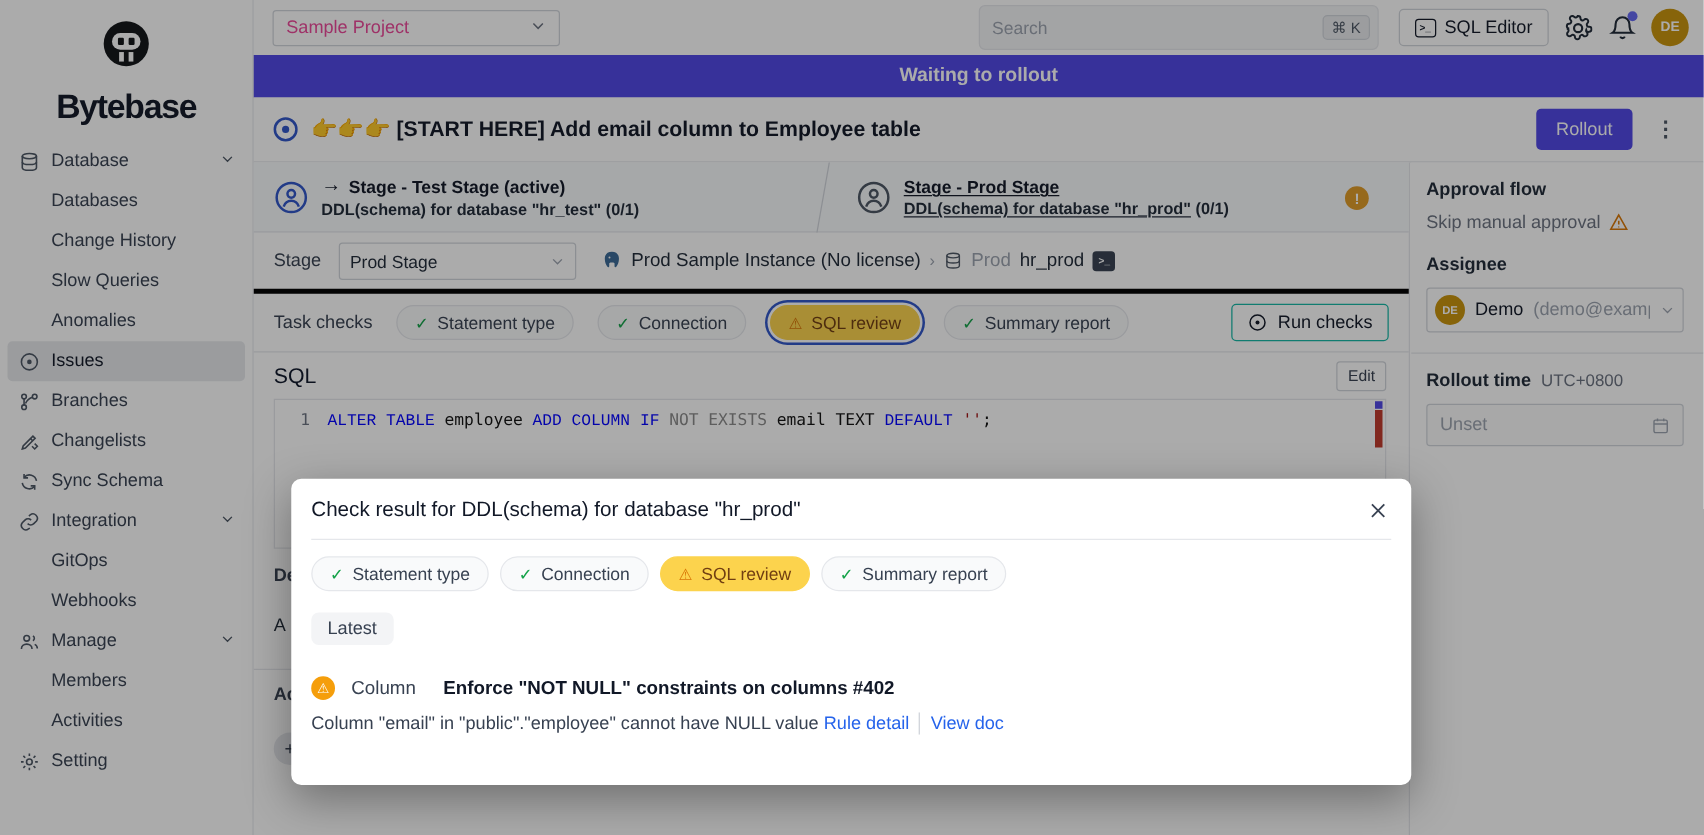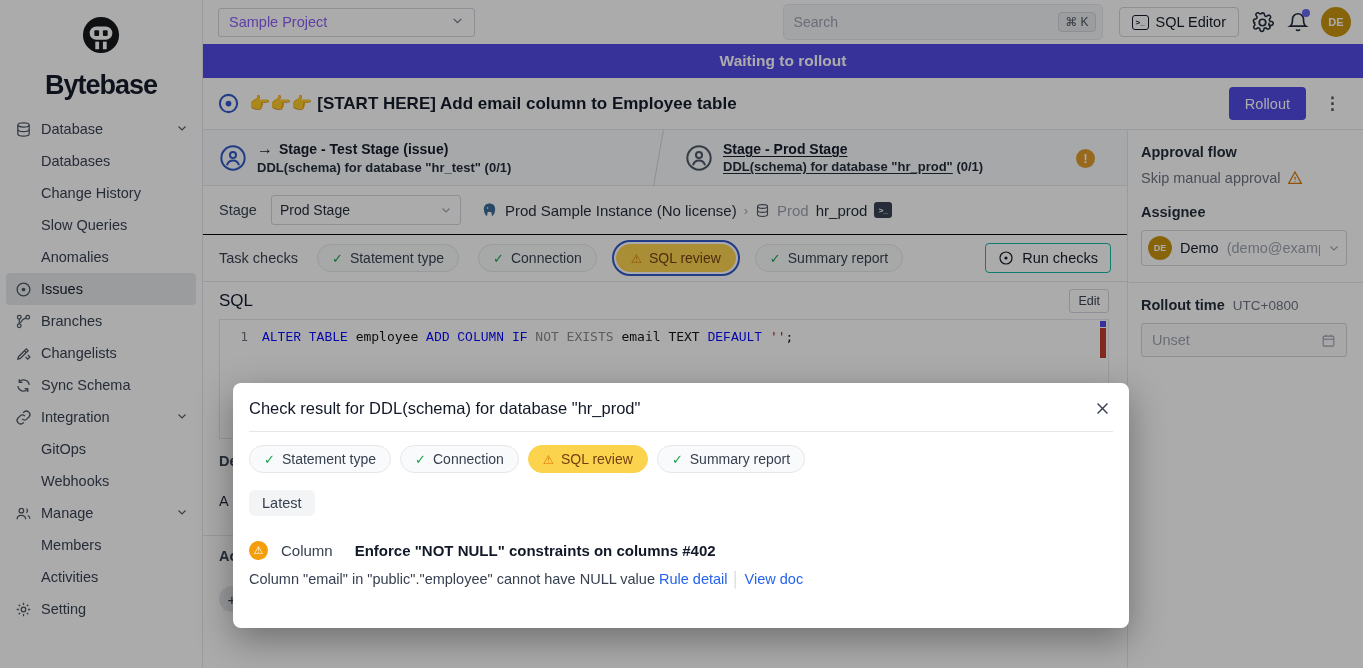--- a/index.html
+++ b/index.html
@@ -14,21 +14,21 @@
   .nav { padding:4px 6px; }
   .nav-item { display:flex; align-items:center; gap:9px; height:32px; padding:0 8px; border-radius:4px; color:#374151; font-size:14.5px; cursor:pointer; }
   .nav-item .ni-icon { width:18px; height:18px; flex:none; display:flex; align-items:center; justify-content:center; }
   .nav-item.sub { padding-left:35px; }
   .nav-item.selected { background:#e7e9ec; color:#111827; }
   .nav-item .spacer { flex:1; }
   .nav-item svg { stroke:#4b5563; }
 
   
   .topbar { position:absolute; left:203px; top:0; width:1160px; height:44px; display:flex; align-items:center; padding:0 12px 0 15px; gap:10px; background:#fff; }
-  .project-select { width:257px; height:29px; border:1px solid #d1d5db; border-radius:3px; display:flex; align-items:center; padding:0 10px; font-size:14.5px; color:#8b5cf6; background:#fff; }
+  .project-select { width:230px; height:29px; border:1px solid #d1d5db; border-radius:3px; display:flex; align-items:center; padding:0 10px; font-size:14.5px; color:#ec4899; background:#fff; }
   .project-select .spacer { flex:1; }
   .search-box { margin-left:auto; width:320px; height:36px; background:#f3f4f6; border:1px solid #e5e7eb; border-radius:5px; display:flex; align-items:center; padding:0 6px 0 10px; }
   .search-box .ph { color:#9ca3af; font-size:14px; flex:1; }
   .kbd { background:#e8eaed; border:1px solid #d1d5db; border-radius:4px; font-size:12px; color:#4b5563; padding:2px 6px; }
   .sql-editor-btn { height:30px; border:1px solid #d1d5db; border-radius:4px; display:flex; align-items:center; gap:7px; padding:0 12px; font-size:14.5px; color:#111827; background:#fff; cursor:pointer; margin-left:6px; }
   .term-glyph { width:17px; height:15px; border:1.7px solid #111827; border-radius:3px; font-size:8px; font-weight:bold; color:#111827; display:flex; align-items:center; justify-content:center; letter-spacing:0; }
   .iconbtn { width:26px; height:26px; display:flex; align-items:center; justify-content:center; cursor:pointer; position:relative; }
   .notif-dot { position:absolute; top:0; right:1px; width:8px; height:8px; border-radius:50%; background:#6366f1; }
   .avatar { width:30px; height:30px; border-radius:50%; background:#c9940c; color:#fff; font-size:11px; font-weight:bold; display:flex; align-items:center; justify-content:center; }
 
@@ -52,21 +52,21 @@
   .stage-cell.s2 { padding-left:30px; flex:1; }
   .stage-sep { position:absolute; left:455px; top:0; height:56px; border-left:1px solid #d1d5db; transform:skewX(-10deg); }
   .stage-texts { display:flex; flex-direction:column; gap:2px; }
   .stage-title { font-size:14px; font-weight:bold; color:#111827; display:flex; align-items:center; gap:6px; }
   .stage-sub { font-size:13px; font-weight:bold; color:#1f2937; }
   .u { text-decoration:underline; text-underline-offset:2px; cursor:pointer; }
   .arrow { color:#111827; font-size:16px; font-weight:bold; }
   .warn-circle { position:absolute; right:32px; top:19px; width:19px; height:19px; border-radius:50%; background:#e09b27; color:#fff; font-size:12px; font-weight:bold; display:flex; align-items:center; justify-content:center; }
 
   
-  .stage-row { height:49px; display:flex; align-items:center; gap:12px; padding-left:16px; border-bottom:1px solid #000000; }
+  .stage-row { height:49px; display:flex; align-items:center; gap:12px; padding-left:16px; border-bottom:4px solid #000000; }
   .stage-row .lbl { color:#374151; font-size:14.5px; margin-right:2px; }
   .select { width:190px; height:30px; border:1px solid #d1d5db; border-radius:3px; background:#fff; display:flex; align-items:center; padding:0 8px; font-size:14px; color:#1f2937; cursor:pointer; }
   .select .spacer { flex:1; }
   .crumb { display:flex; align-items:center; gap:7px; font-size:15px; color:#1f2937; }
   .crumb .muted { color:#9ca3af; }
   .gt { color:#9ca3af; font-size:13px; }
   .term-chip { width:18px; height:16px; background:#374151; border-radius:3px; color:#fff; font-size:8px; font-weight:bold; display:flex; align-items:center; justify-content:center; }
 
   
   .task-checks { height:47px; display:flex; align-items:center; gap:19px; padding:0 16px; border-bottom:1px solid #e5e7eb; }
@@ -323,21 +323,21 @@
       <span style="display:flex;">
         <svg width="28" height="28" viewBox="0 0 24 24" fill="none" stroke="#2f55c9" stroke-width="1.7">
             <circle cx="12" cy="12" r="10"></circle>
             <circle cx="12" cy="9.5" r="2.6"></circle>
             <path d="M6.8 18.2c.9-2.6 2.9-4 5.2-4s4.3 1.4 5.2 4"></path>
           </svg>
       </span>
       <div class="stage-texts">
         <span class="stage-title">
             <span class="arrow">→</span>
-            <span>Stage - Test Stage (issue)</span>
+            <span>Stage - Test Stage (active)</span>
           </span>
         <span class="stage-sub">DDL(schema) for database "hr_test" (0/1)</span>
       </div>
     </div>
     <div class="stage-sep"></div>
     <div class="stage-cell s2">
       <span style="display:flex;">
         <svg width="28" height="28" viewBox="0 0 24 24" fill="none" stroke="#4b5563" stroke-width="1.7">
             <circle cx="12" cy="12" r="10"></circle>
             <circle cx="12" cy="9.5" r="2.6"></circle>

